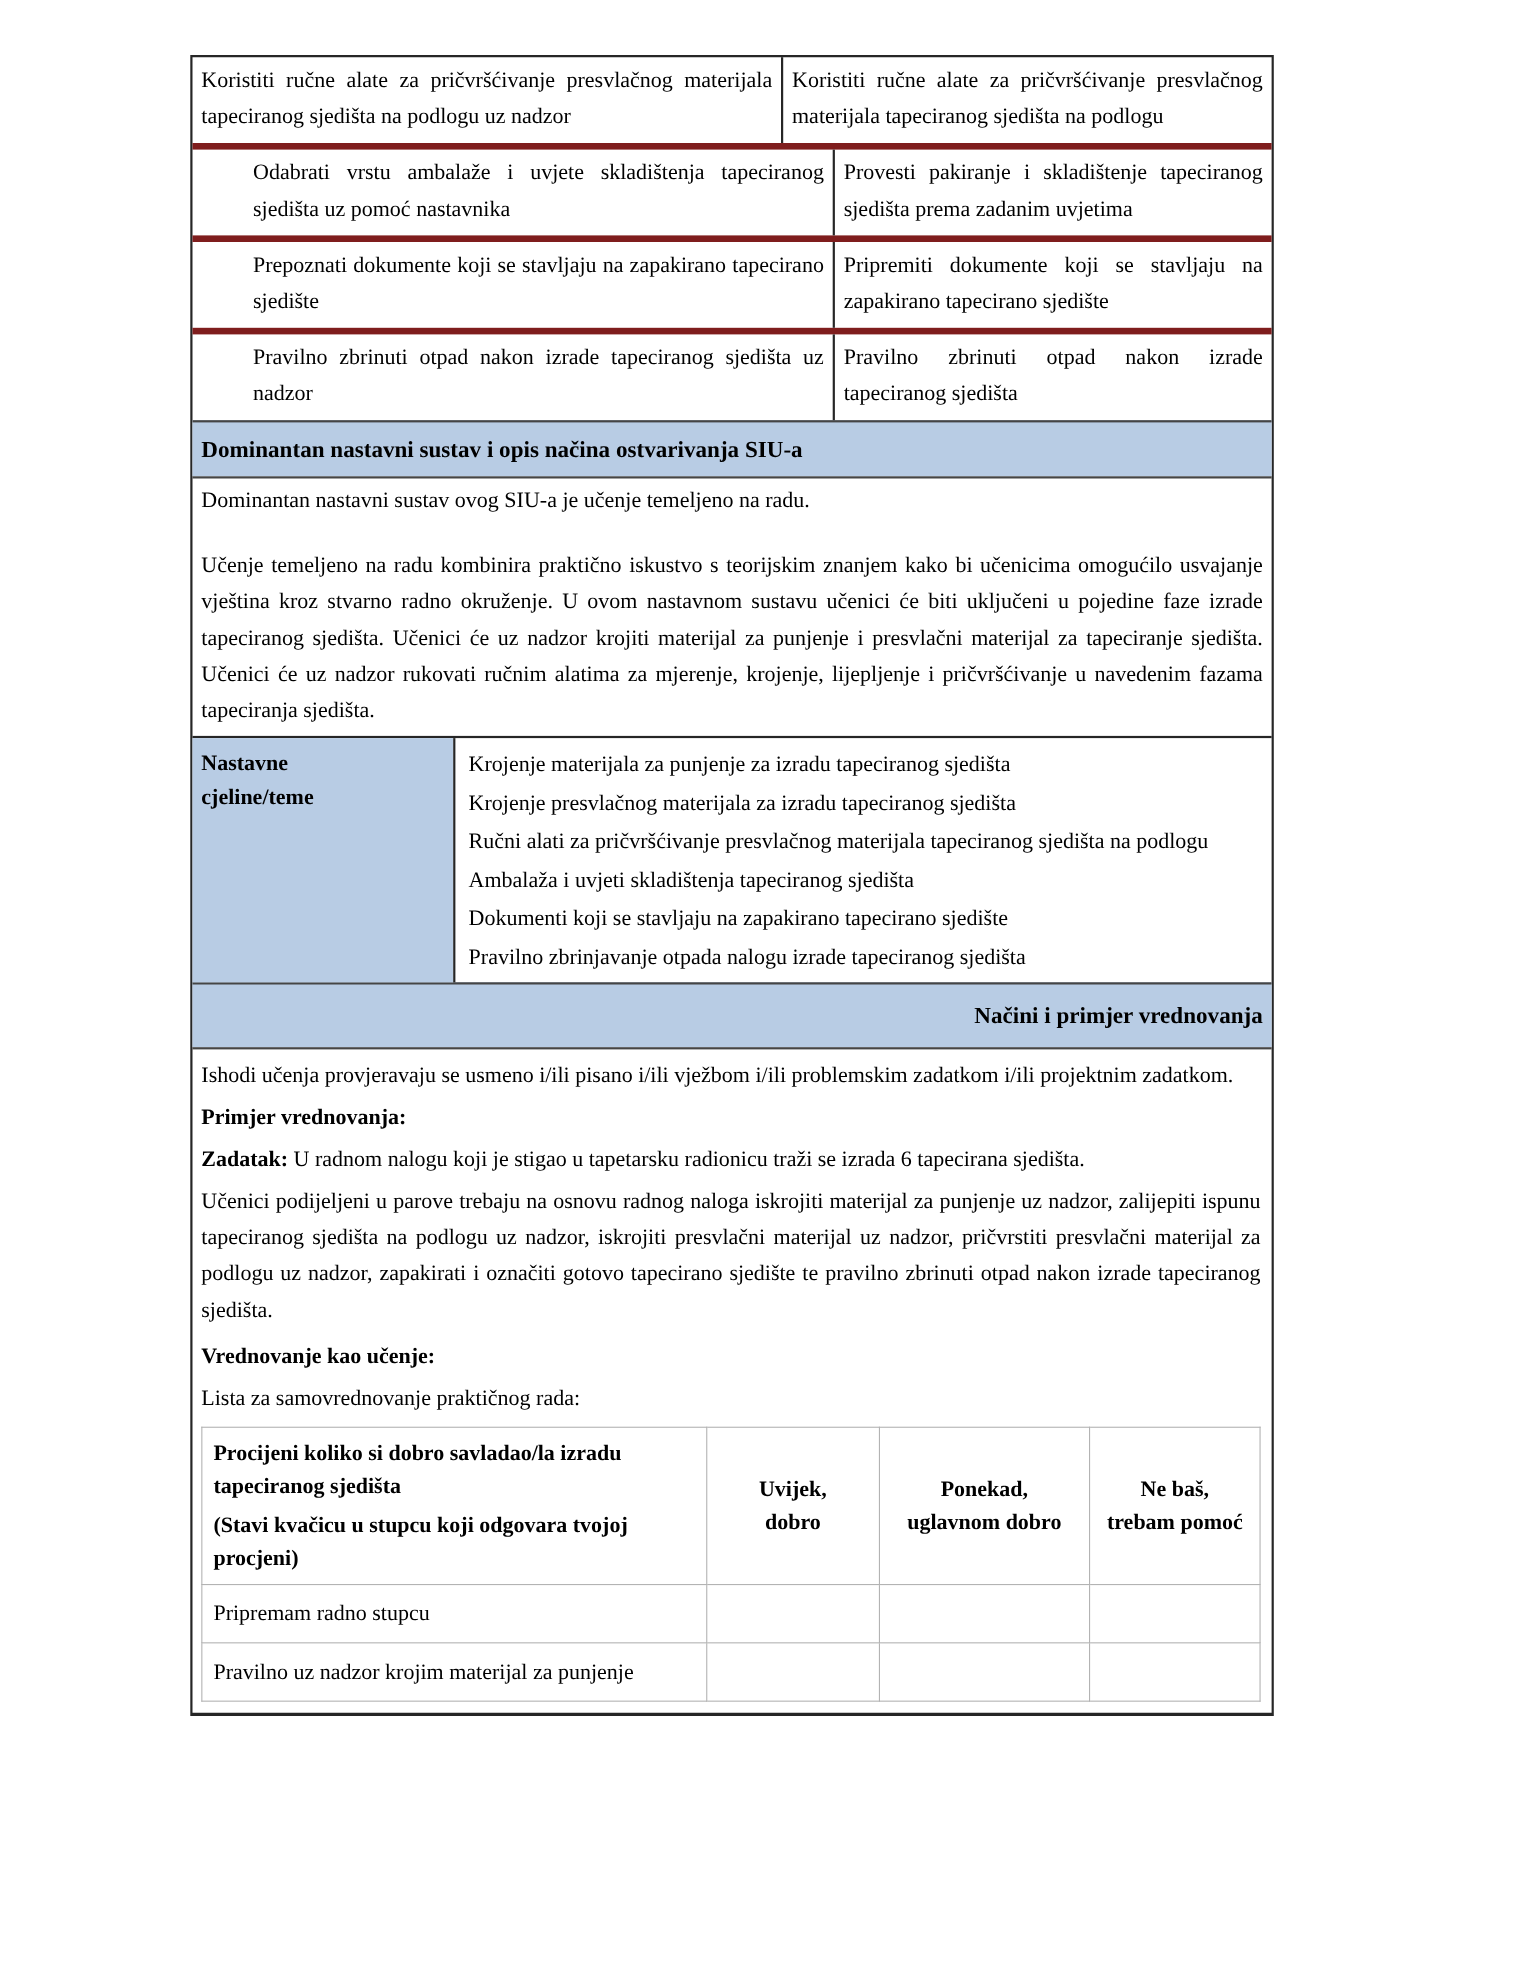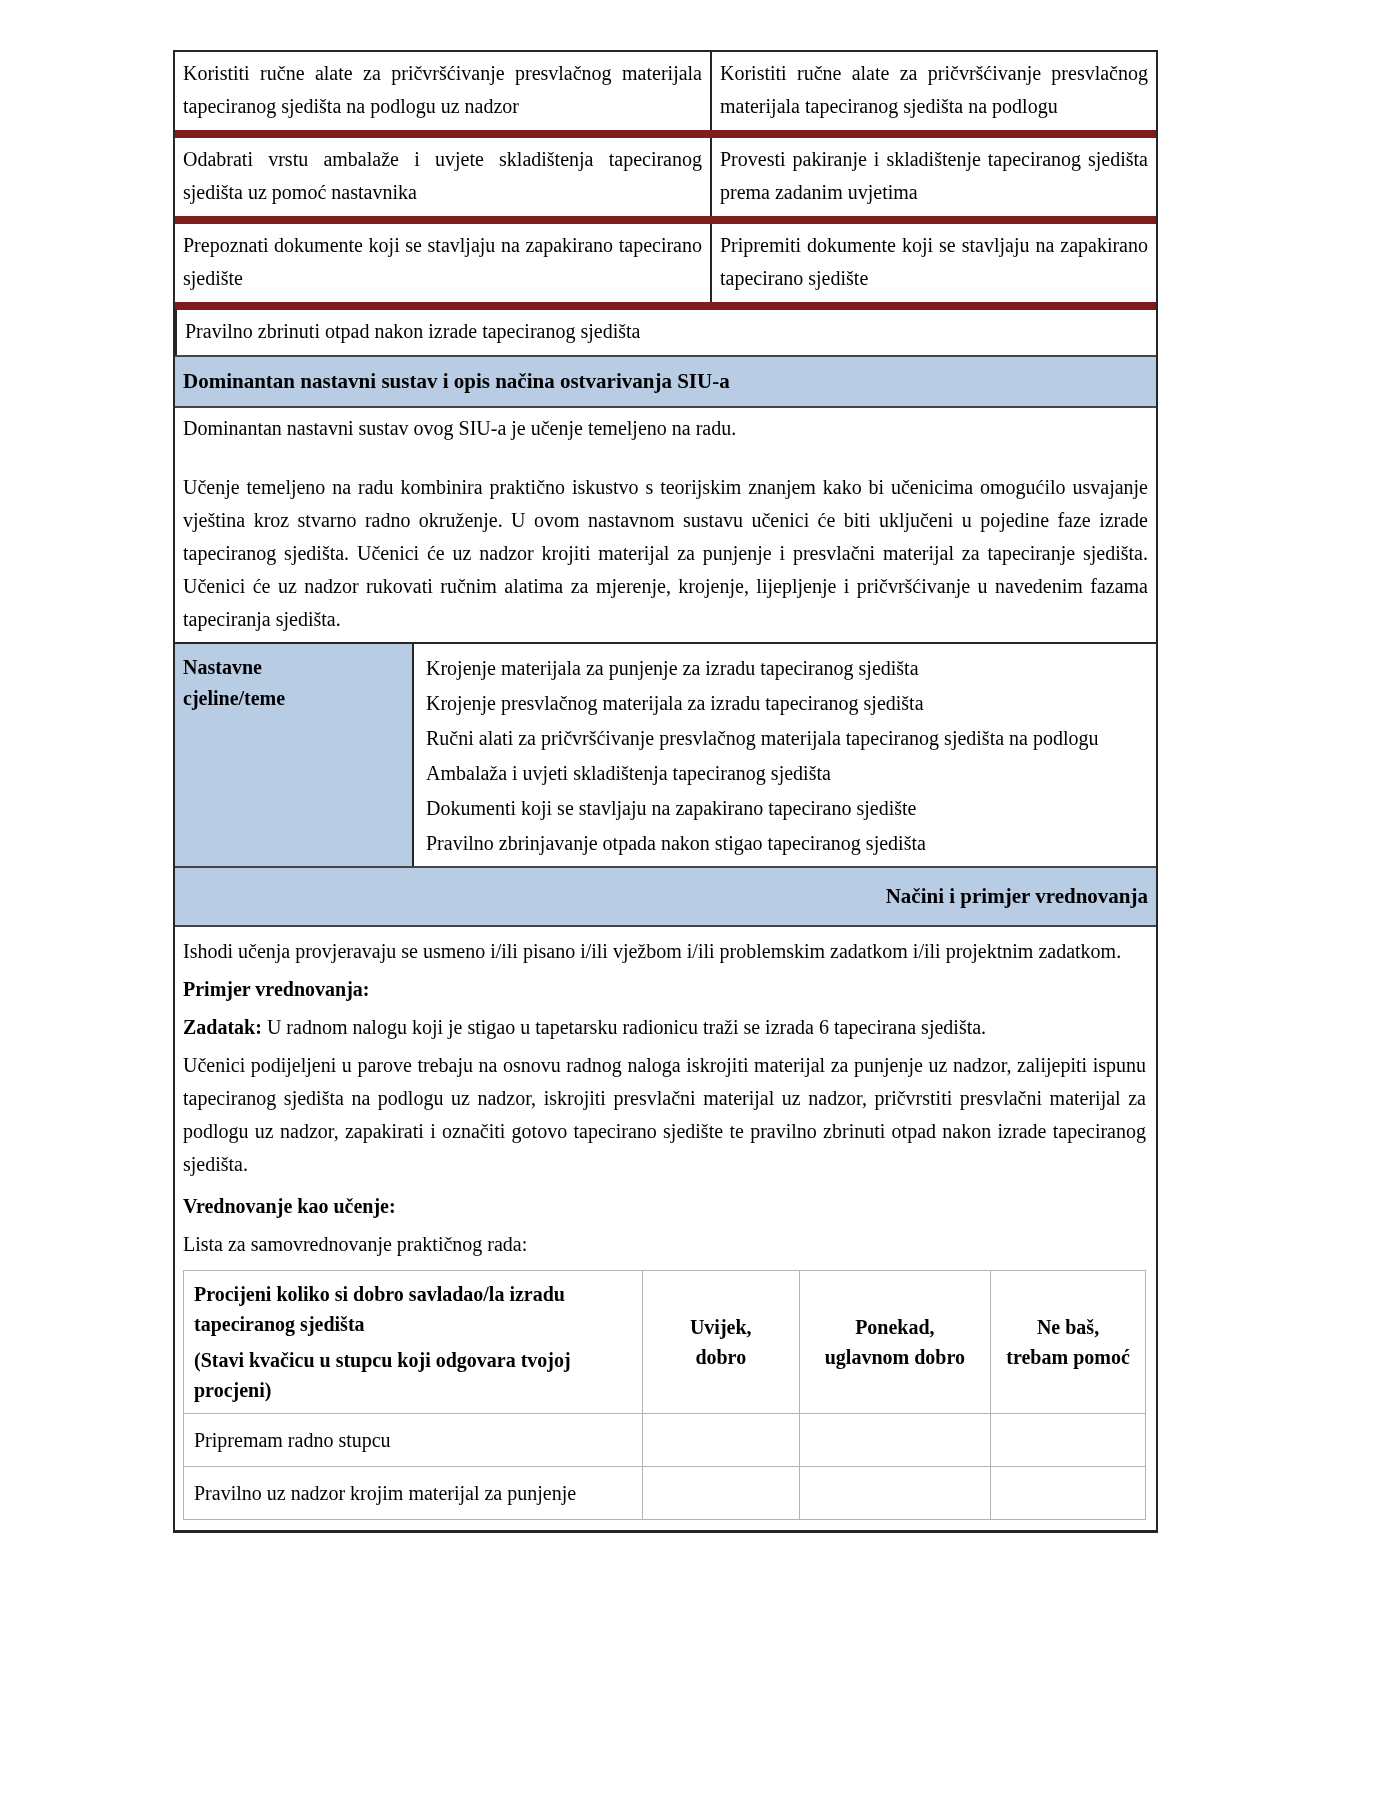--- a/index.html
+++ b/index.html
@@ -7,21 +7,21 @@
   body {
     width: 1386px; min-height: 1797px; position: relative;
     font-family: "Liberation Serif", "DejaVu Serif", serif;
     color: #000; font-size: 20px; line-height: 33px;
   }
   .page { position: absolute; left: 173px; top: 50px; width: 985px; }
   .outer { border: 2px solid #262626; border-bottom-width: 3px; background: #fff; }
 
   
   .pair-row { display: grid; grid-template-columns: 535px 1fr; }
-  .pair-row + .pair-row { border-top: 8px solid #7f1d1d; }
+  .pair-row + .pair-row { border-top: 6px solid #7f1d1d; padding-left: 47px; }
   .pair-cell { padding: 5px 8px 7px 8px; text-align: justify; }
   .pair-cell.right { border-left: 2px solid #262626; }
 
   
   .bluebar {
     background: #b8cce4; border-top: 2px solid #454545;
     font-weight: bold; padding: 8px 8px; font-size: 21px;
   }
   .bluebar.tall { padding: 12px 8px; text-align: right; }
 
@@ -70,41 +70,42 @@
       </div>
       <div class="pair-row">
         <div class="pair-cell left">Odabrati vrstu ambalaže i uvjete skladištenja tapeciranog sjedišta uz pomoć nastavnika</div>
         <div class="pair-cell right">Provesti pakiranje i skladištenje tapeciranog sjedišta prema zadanim uvjetima</div>
       </div>
       <div class="pair-row">
         <div class="pair-cell left">Prepoznati dokumente koji se stavljaju na zapakirano tapecirano sjedište</div>
         <div class="pair-cell right">Pripremiti dokumente koji se stavljaju na zapakirano tapecirano sjedište</div>
       </div>
       <div class="pair-row">
+        <div class="pair-cell left">Pravilno zbrinuti otpad nakon izrade tapeciranog sjedišta uz nadzor</div>
         <div class="pair-cell right">Pravilno zbrinuti otpad nakon izrade tapeciranog sjedišta</div>
       </div>
     </div>
 
     <div class="bluebar">Dominantan nastavni sustav i opis načina ostvarivanja SIU-a</div>
     <div class="textrow">
       <p class="intro">Dominantan nastavni sustav ovog SIU-a je učenje temeljeno na radu.</p>
       <p class="just">Učenje temeljeno na radu kombinira praktično iskustvo s teorijskim znanjem kako bi učenicima omogućilo usvajanje vještina kroz stvarno radno okruženje. U ovom nastavnom sustavu učenici će biti uključeni u pojedine faze izrade tapeciranog sjedišta. Učenici će uz nadzor krojiti materijal za punjenje i presvlačni materijal za tapeciranje sjedišta. Učenici će uz nadzor rukovati ručnim alatima za mjerenje, krojenje, lijepljenje i pričvršćivanje u navedenim fazama tapeciranja sjedišta.</p>
     </div>
 
     <div class="units-row">
       <div class="units-label">
         <span class="lbl">Nastavne cjeline/teme</span>
       </div>
       <div class="units-list">
         <div class="unit-item">Krojenje materijala za punjenje za izradu tapeciranog sjedišta</div>
         <div class="unit-item">Krojenje presvlačnog materijala za izradu tapeciranog sjedišta</div>
         <div class="unit-item">Ručni alati za pričvršćivanje presvlačnog materijala tapeciranog sjedišta na podlogu</div>
         <div class="unit-item">Ambalaža i uvjeti skladištenja tapeciranog sjedišta</div>
         <div class="unit-item">Dokumenti koji se stavljaju na zapakirano tapecirano sjedište</div>
-        <div class="unit-item">Pravilno zbrinjavanje otpada nakon stigao tapeciranog sjedišta</div>
+        <div class="unit-item">Pravilno zbrinjavanje otpada nalogu izrade tapeciranog sjedišta</div>
       </div>
     </div>
 
     <div class="bluebar tall">Načini i primjer vrednovanja</div>
     <div class="evalrow">
       <p class="p just">Ishodi učenja provjeravaju se usmeno i/ili pisano i/ili vježbom i/ili problemskim zadatkom i/ili projektnim zadatkom.</p>
       <p class="p bold">Primjer vrednovanja:</p>
       <p class="p"><b>Zadatak:</b> <span>U radnom nalogu koji je stigao u tapetarsku radionicu traži se izrada 6 tapecirana sjedišta.</span></p>
       <p class="p gap-lg just">Učenici podijeljeni u parove trebaju na osnovu radnog naloga iskrojiti materijal za punjenje uz nadzor, zalijepiti ispunu tapeciranog sjedišta na podlogu uz nadzor, iskrojiti presvlačni materijal uz nadzor, pričvrstiti presvlačni materijal za podlogu uz nadzor, zapakirati i označiti gotovo tapecirano sjedište te pravilno zbrinuti otpad nakon izrade tapeciranog sjedišta.</p>
       <p class="p bold">Vrednovanje kao učenje:</p>

